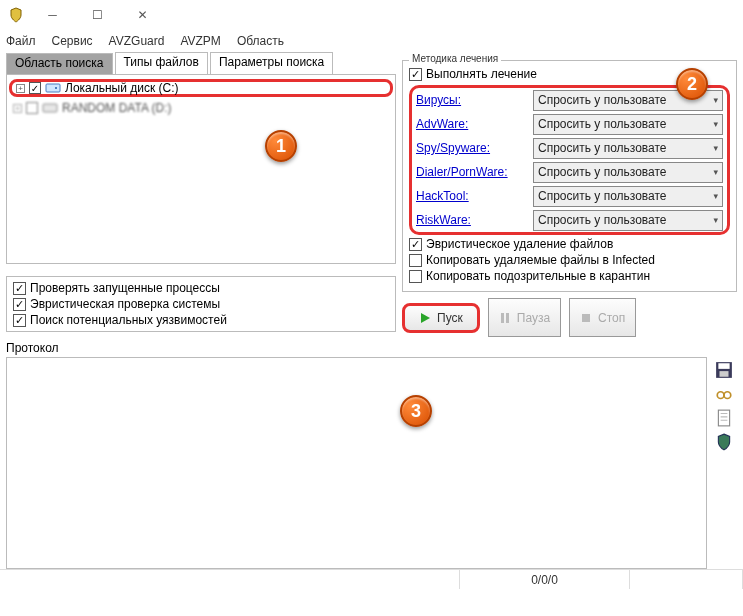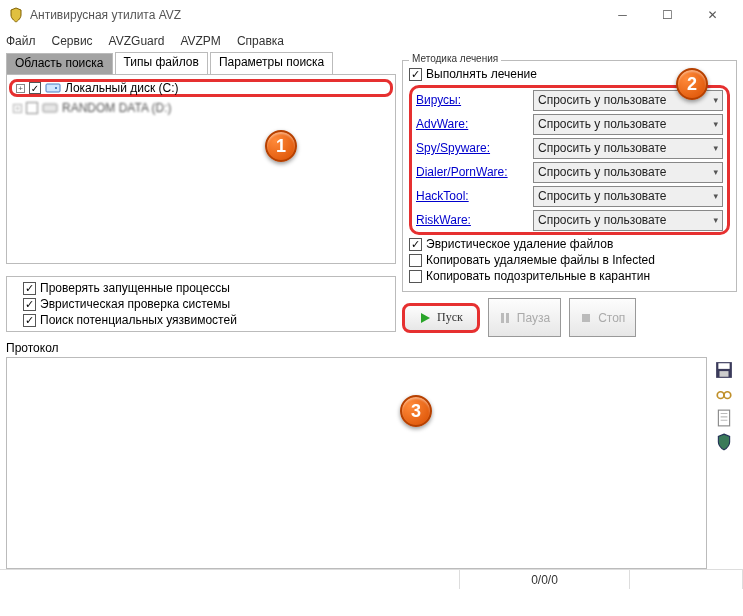--- a/index.html
+++ b/index.html
@@ -19,35 +19,35 @@
 .tab.active { position: relative; top: 1px; background: #a3a3a3; }
 .panel { border: 1px solid #bbb; height: 190px; background: #fff; position: relative; }
 .tree { padding: 6px; font-size: 12px; }
 .tree-item { display: flex; align-items: center; gap: 4px; height: 18px; }
 .tree-item .box { width: 9px; height: 9px; border: 1px solid #888; display: flex; align-items: center; justify-content: center; font-size: 8px; color: #555; }
 .tree-item .checkbox { width: 12px; height: 12px; border: 1px solid #555; background: #fff; display: flex; align-items: center; justify-content: center; font-size: 10px; }
 .tree-item .driveicon { width: 16px; height: 12px; }
 .tree-item.highlight { border: 3px solid #e63030; border-radius: 8px; padding: 2px 4px; margin: -2px -4px 2px -4px; background: #fff; }
 .blurred { filter: blur(1.2px); opacity: 0.7; }
 .spacer { height: 12px; }
-.checks { border: 1px solid #bbb; padding: 4px 16px; display: flex; flex-direction: column; gap: 2px; }
+.checks { border: 1px solid #bbb; padding: 4px 6px; display: flex; flex-direction: column; gap: 2px; }
 .checkrow { display: flex; align-items: center; gap: 4px; font-size: 12px; }
 .chk { width: 13px; height: 13px; border: 1px solid #555; display: flex; align-items: center; justify-content: center; font-size: 10px; background: #fff; }
 .chk.checked::after { content: "✓"; font-size: 11px; line-height: 1; }
 .grp { border: 1px solid #bbb; padding: 2px 4px 4px 4px; position: relative; margin-top: 8px; }
 .grp-title { position: absolute; top: -8px; left: 6px; background: #fff; padding: 0 3px; font-size: 10px; color: #333; }
 .rightbody { display: flex; flex-direction: column; gap: 2px; padding: 4px 2px; }
 .dropbox { border: 3px solid #e63030; border-radius: 10px; padding: 0 4px; margin-top: 2px; }
 .droprow { display: flex; align-items: center; justify-content: space-between; height: 24px; }
 .droprow .lbl { color: #0000cc; text-decoration: underline; font-size: 12px; }
 .select { width: 190px; height: 21px; border: 1px solid #888; background: #efefef; display: flex; align-items: center; padding: 0 4px; font-size: 12px; color: #222; justify-content: space-between; }
 .select .arr { font-size: 9px; color: #555; }
 .btnrow { display: flex; gap: 8px; margin-top: 6px; align-items: center; }
 .btn { border: 1px solid #999; background: linear-gradient(#fdfdfd,#e7e7e7); height: 39px; padding: 0 10px; display: flex; align-items: center; gap: 6px; font-size: 12px; color: #333; }
-.btn.start { border: 3px solid #e63030; border-radius: 8px; padding: 2px 14px; height: 30px; font-family: Liberation Serif, serif; }
+.btn.start { border: 3px solid #e63030; border-radius: 8px; padding: 2px 14px; height: 30px; }
 .btn.disabled { color: #aaa; }
 .btn .pi { width: 12px; height: 12px; display: inline-block; }
 .proto { margin: 4px 6px 0 6px; }
 .proto-lbl { font-size: 12px; margin-bottom: 2px; }
 .proto-row { display: flex; gap: 4px; }
 .proto-body { flex: 1; border: 1px solid #bbb; height: 212px; background: #fff; position: relative; }
 .sidebar { width: 26px; display: flex; flex-direction: column; gap: 6px; align-items: center; padding-top: 4px; }
 .sidebar .sicon { width: 18px; height: 18px; }
 .statusbar { height: 20px; border-top: 1px solid #ddd; display: flex; align-items: center; font-size: 12px; color: #333; }
 .status-cell { border-right: 1px solid #ddd; height: 100%; display: flex; align-items: center; padding: 0 8px; }
@@ -57,32 +57,31 @@
 .badge3 { left: 400px; top: 395px; }
 </style>
 </head>
 <body>
 
 <div class="win">
   <div class="titlebar">
     <svg class="appicon" viewBox="0 0 16 16">
         <path d="M8 1 L13 3 L13 8 C13 12 8 15 8 15 C8 15 3 12 3 8 L3 3 Z" fill="#e0c040" stroke="#806000"></path>
       </svg>
-    <div class="title">Антивирусная утилита AVZ</div>
     <div class="winbtn">─</div>
     <div class="winbtn">☐</div>
     <div class="winbtn">✕</div>
   </div>
 
   <div class="menubar">
     <span>Файл</span>
     <span>Сервис</span>
     <span>AVZGuard</span>
     <span>AVZPM</span>
-    <span>Справка</span>
+    <span>Область</span>
   </div>
 
   <div class="body">
     <div class="left">
       <div class="tabs">
         <div class="tab active">Область поиска</div>
         <div class="tab">Типы файлов</div>
         <div class="tab">Параметры поиска</div>
       </div>
       <div class="panel">

